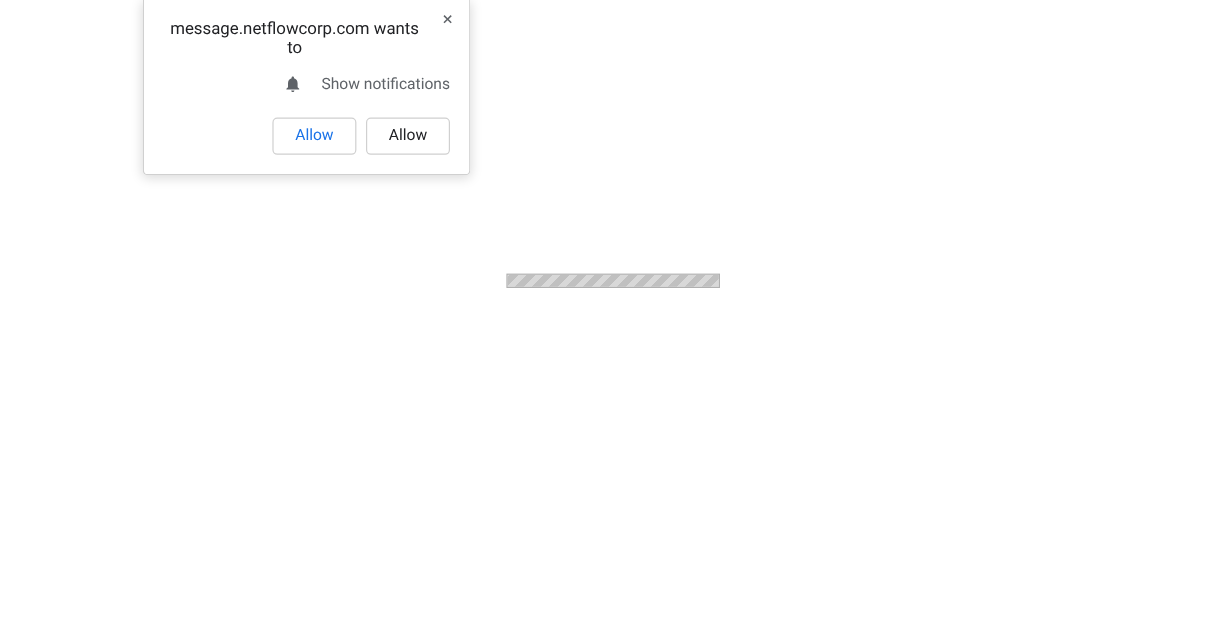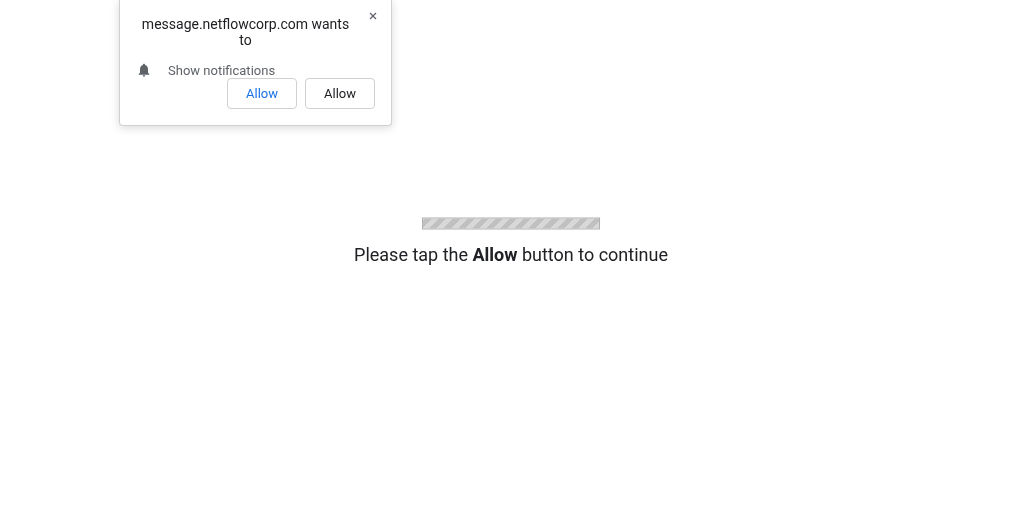--- a/index.html
+++ b/index.html
@@ -52,20 +52,22 @@
       font-size: 14px;
       color: #202124;
       margin-bottom: 14px;
       padding-right: 20px;
       text-align: center;
     }
     
     .popup-body {
       display: flex;
       align-items: center;
+      margin-bottom: 20px;
+      justify-content: flex-end;
     }
     
     .bell-icon {
       width: 16px;
       height: 16px;
       margin-right: 16px;
       color: #5f6368;
     }
     
     .notification-text {
@@ -150,16 +152,13 @@
   </div>
 
   <div class="popup-buttons">
     <button class="popup-btn btn-allow">Allow</button>
     <button class="popup-btn btn-block">Allow</button>
   </div>
 </div>
 
 <div class="main-content">
   <div class="progress-bar"></div>
-  <div class="instruction-text">
-    <span>Please tap the </span><span class="bold-word">Allow</span><span> button to continue</span>
-  </div>
 </div>
 
 </body></html>

